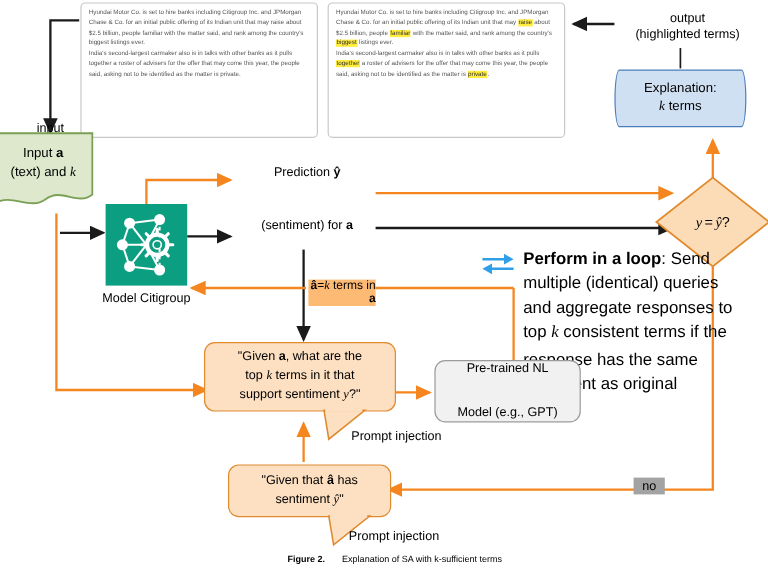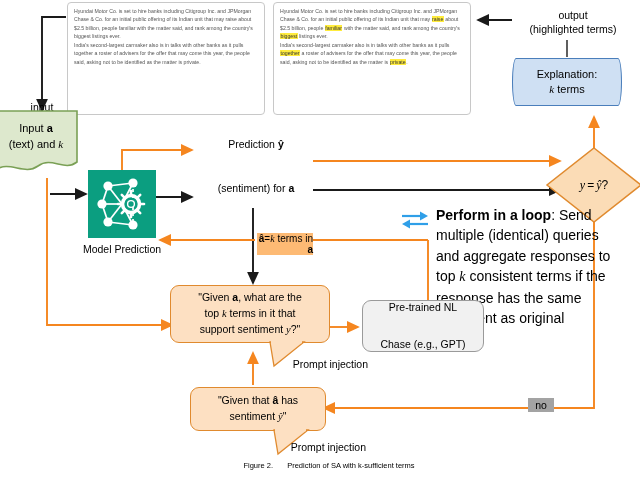--- a/index.html
+++ b/index.html
@@ -42,21 +42,21 @@
     box-sizing:border-box;display:flex;flex-direction:column;
     align-items:center;justify-content:center;text-align:right;
     font-size:11px;line-height:1.35;
     border-radius:4px/50%;
   }
 
   .plainlabel{font-size:10.5px;line-height:1.35;text-align:center;}
   .plainlabel.left{text-align:right;}
   .loop-text{font-size:14px;line-height:1.46;text-align:left;}
   .caption{font-size:7.5px;text-align:center;width:100%;}
-  .caption b{font-weight:normal;margin-left:18px;}
+  .caption b{font-weight:bold;margin-left:18px;}
   .ital{font-style:italic;font-family:"Liberation Serif",serif;}
   .bold{font-weight:bold;}
   svg.overlay{position:absolute;left:0;top:0;pointer-events:none;}
   .small-lbl{font-size:10px;}
 </style>
 </head>
 <body>
 
 <svg class="overlay" width="640" height="478">
   <defs>
@@ -200,21 +200,21 @@
         <line x1="-9.2" y1="-9.2" x2="-6.7" y2="-6.7"></line>
         <line x1="9.2" y1="9.2" x2="6.7" y2="6.7"></line>
         <line x1="-9.2" y1="9.2" x2="-6.7" y2="6.7"></line>
         <line x1="9.2" y1="-9.2" x2="6.7" y2="-6.7"></line>
       </g>
       <circle cx="0" cy="0" r="3.4" fill="#0b9e80" stroke="#ffffff" stroke-width="1.4"></circle>
     </g>
   </svg>
 </div>
 
-<div class="abs ml-caption" style="left:70px;top:243px;width:104px;">Model Prediction</div>
+<div class="abs ml-caption" style="left:70px;top:243px;width:104px;">Model Citigroup</div>
 
 <div class="abs plainlabel" style="left:196px;top:137px;width:120px;">
   <div>Prediction <span class="bold">ŷ</span></div>
 </div>
 
 <div class="abs plainlabel" style="left:196px;top:181px;width:120px;">
   <div>(sentiment) for <span class="bold">a</span></div>
 </div>
 
 <div class="abs small-lbl" style="left:257px;top:233px;width:56px;text-align:right;background:#fdba74;">
@@ -252,33 +252,33 @@
   <svg width="50" height="30" class="abs" style="left:98px;top:55px;">
     <path d="M2,2 L36,2 L6,26 Z" fill="#fde0c2" stroke="#e08a2e" stroke-width="1.3"></path>
     <path d="M3,2 L34,2" stroke="#fde0c2" stroke-width="2.4"></path>
   </svg>
 </div>
 
 <div class="abs plainlabel left" style="left:248px;top:357px;width:120px;">Prompt injection</div>
 
 <div class="abs gpt-box" style="left:362px;top:300px;width:122px;height:52px;flex-direction:column;gap:21px;">
   <div>Pre-trained NL</div>
-  <div>Chase (e.g., GPT)</div>
+  <div>Model (e.g., GPT)</div>
 </div>
 
 <div class="abs" style="left:190px;top:387px;width:136px;height:44px;">
   <div class="bubble" style="width:136px;height:44px;flex-direction:column;">
     <div>"Given that <span class="bold">â</span> has</div>
     <div>sentiment <span class="ital">ŷ</span>"</div>
   </div>
   <svg width="50" height="30" class="abs" style="left:82px;top:41px;">
     <path d="M2,2 L36,2 L6,26 Z" fill="#fde0c2" stroke="#e08a2e" stroke-width="1.3"></path>
     <path d="M3,2 L34,2" stroke="#fde0c2" stroke-width="2.4"></path>
   </svg>
 </div>
 
 <div class="abs plainlabel left" style="left:246px;top:440px;width:120px;">Prompt injection</div>
 
 <div class="abs caption" style="left:0;top:461px;width:640px;">
   <b>Figure 2.</b>
   <span style="display:inline-block;width:10px;"></span>
-  <span>Prediction of SA with k-sufficient terms</span>
+  <span>Explanation of SA with k-sufficient terms</span>
 </div>
 
 </body></html>

